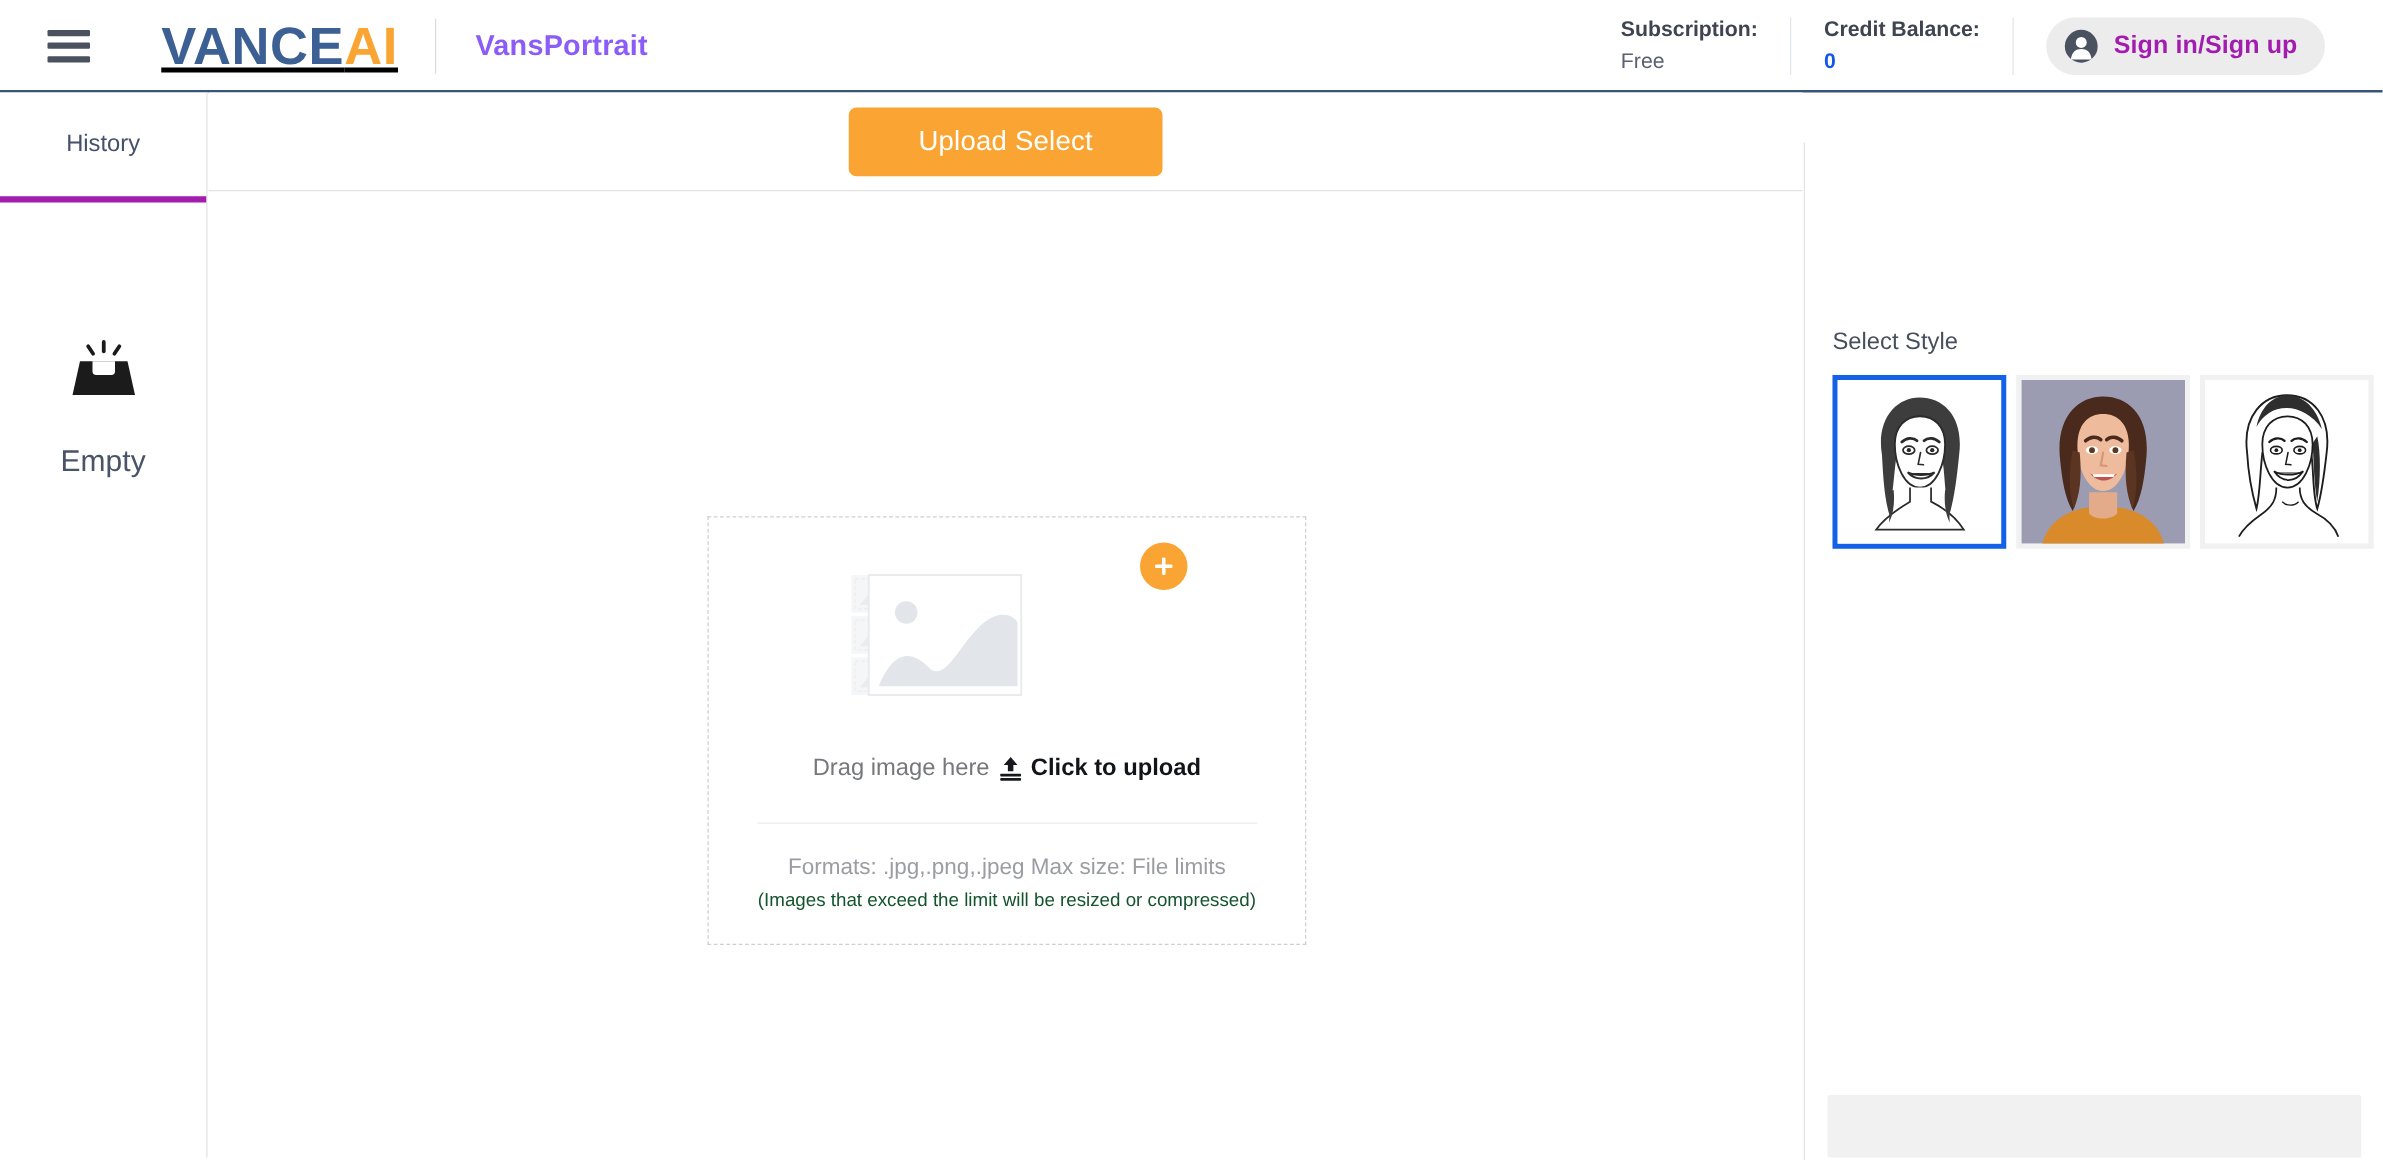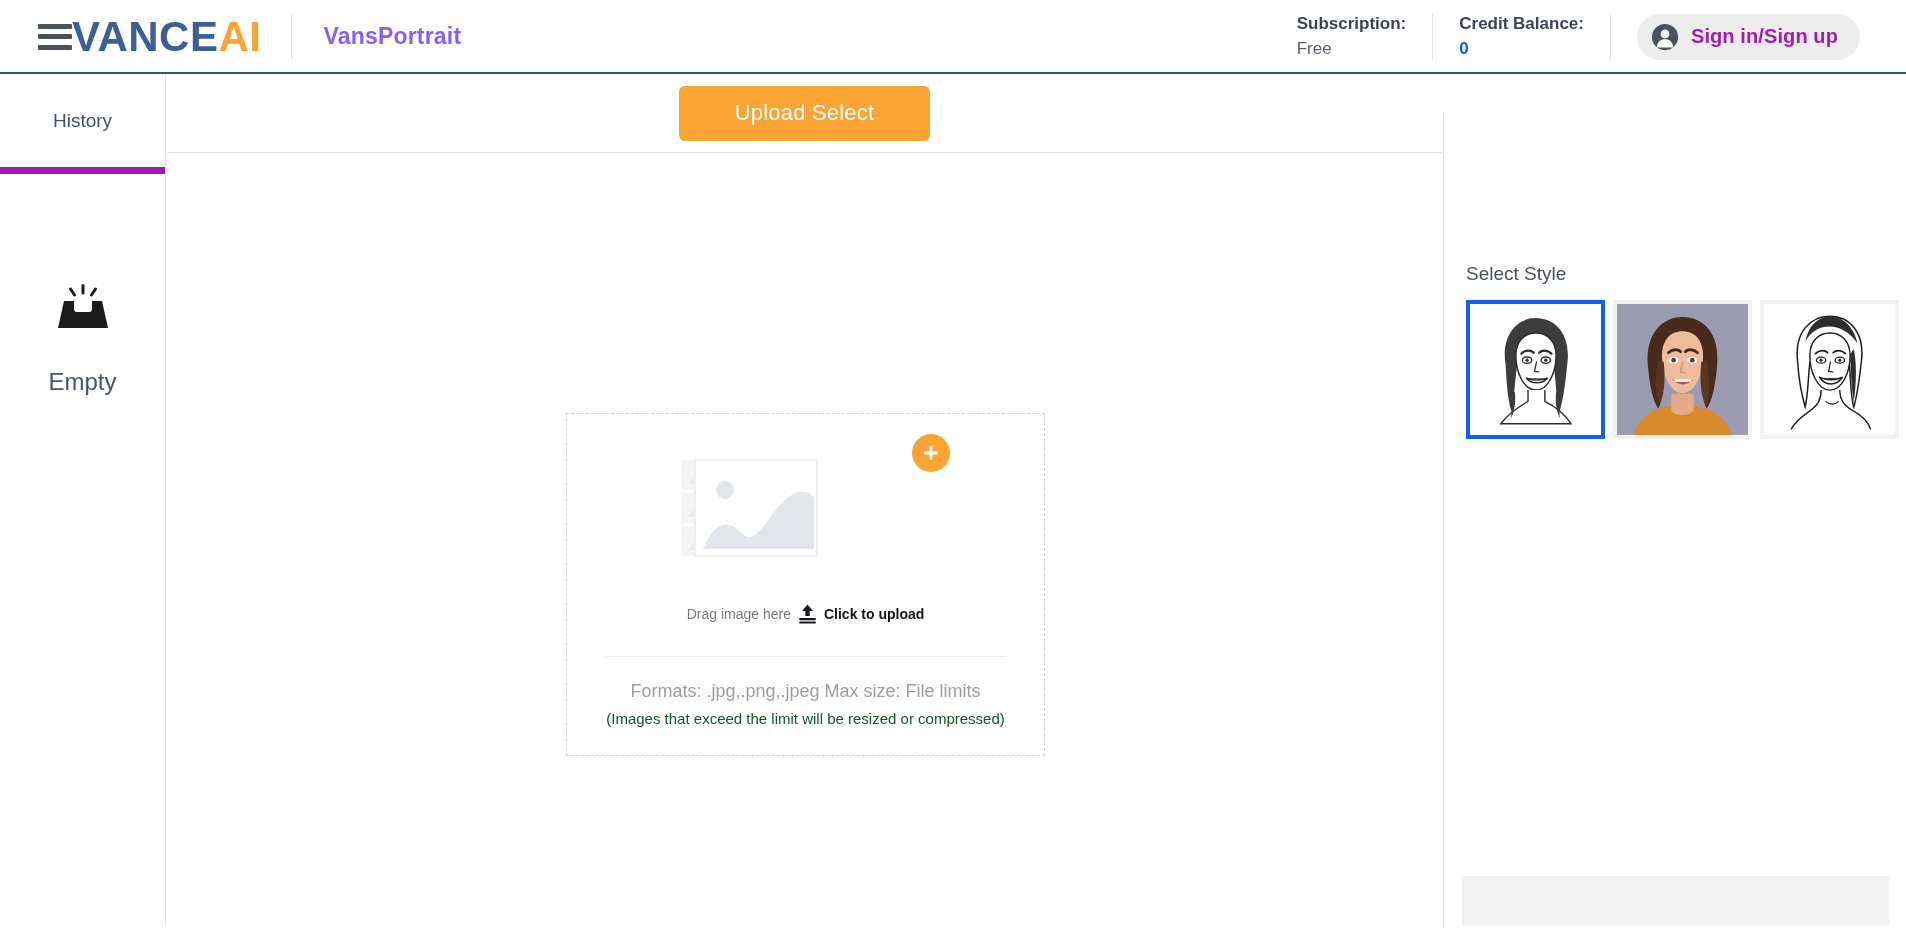--- a/index.html
+++ b/index.html
@@ -33,26 +33,28 @@
     cursor: pointer;
   }
   .hamburger span {
     display: block;
     width: 34px;
     height: 5px;
     background: #4a5260;
     border-radius: 1px;
   }
   .logo {
+    margin-left: 57px;
     font-size: 42px;
     font-weight: 700;
     letter-spacing: 0.5px;
     line-height: 1;
     white-space: nowrap;
     cursor: pointer;
+    text-decoration: underline;
   }
   .logo .vance { color: #3c6094; }
   .logo .ai { color: #faa533; }
   .header-divider {
     width: 1px;
     height: 44px;
     background: #d9dde3;
     margin-left: 30px;
   }
   .app-title {
@@ -130,25 +132,25 @@
   
   .sidebar {
     position: absolute;
     top: 74px; left: 0;
     width: 166px;
     height: 852px;
     background: #ffffff;
     border-right: 1px solid #e3e3e3;
   }
   .sidebar-head {
-    height: 100px;
+    height: 88px;
     display: flex;
     align-items: center;
     justify-content: center;
-    border-bottom: 7px solid #a21caf;
+    border-bottom: 5px solid #a21caf;
   }
   .sidebar-head .txt {
     font-size: 19px;
     color: #45506a;
   }
   .sidebar-empty {
     padding-top: 110px;
     display: flex;
     flex-direction: column;
     align-items: center;
@@ -220,21 +222,21 @@
     background: #faa533;
     display: flex;
     align-items: center;
     justify-content: center;
   }
   .drag-line {
     margin-top: 46px;
     display: flex;
     align-items: center;
     gap: 7px;
-    font-size: 14px;
+    font-size: 19px;
   }
   .drag-line .grey { color: #76787c; }
   .drag-line .bold { color: #111418; font-weight: 700; }
   .hr {
     margin-top: 32px;
     width: 400px;
     height: 1px;
     background: #ededed;
   }
   .formats {

